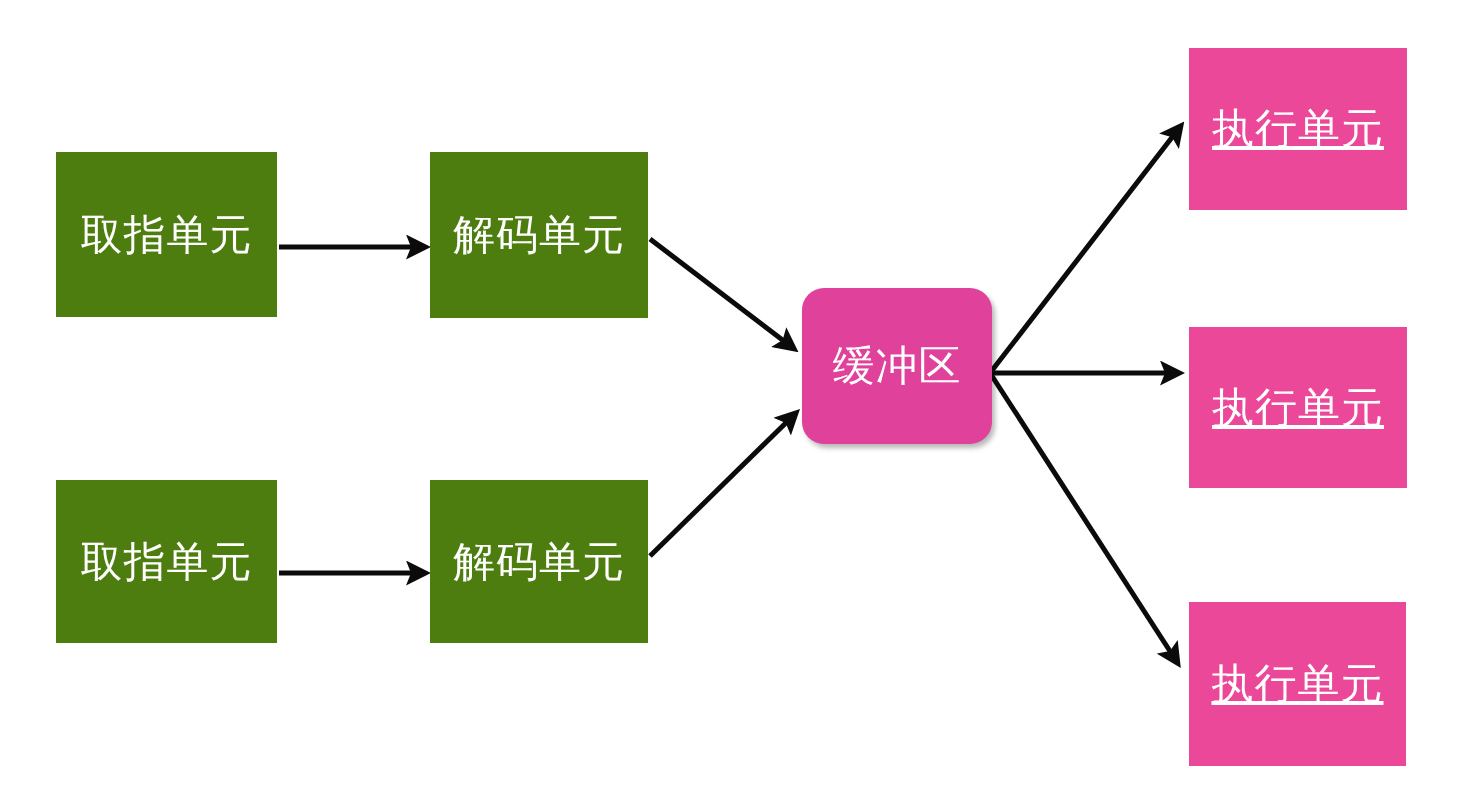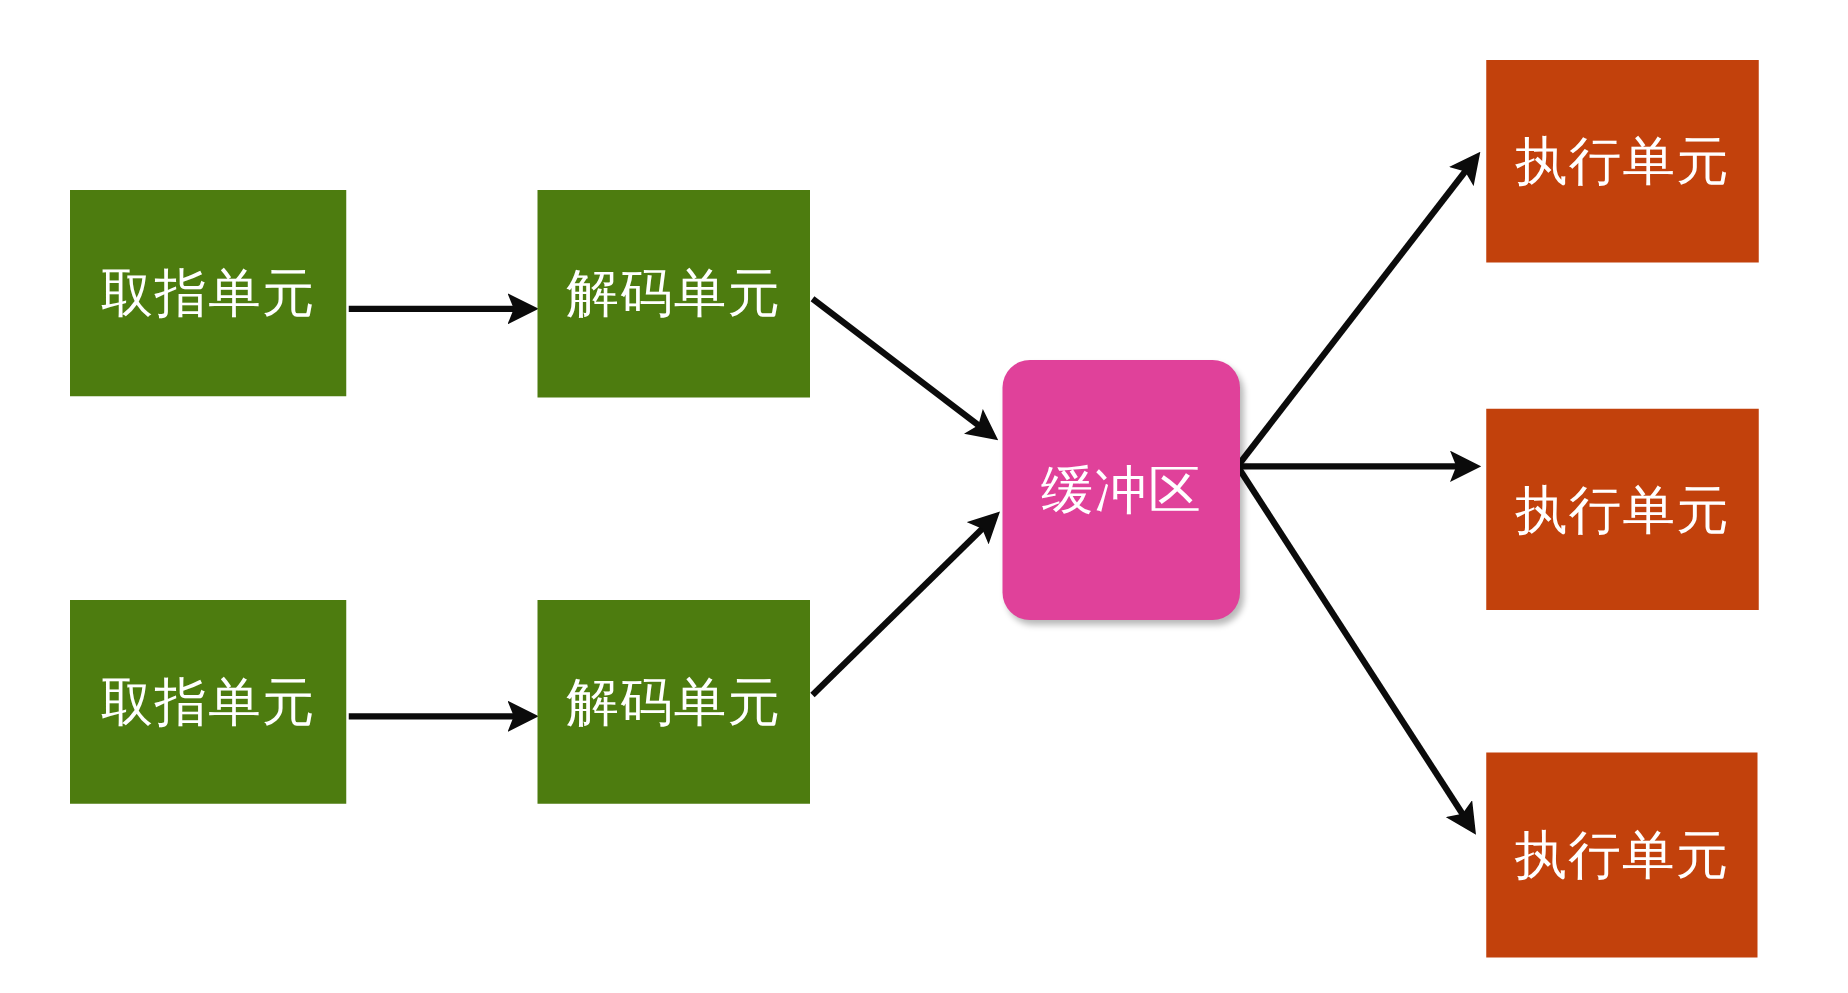--- a/index.html
+++ b/index.html
@@ -26,21 +26,22 @@
     color: #ffffff;
     font-size: 42px;
     line-height: 1;
     letter-spacing: 1px;
     user-select: none;
   }
   .node-fetch, .node-decode {
     background: #4d7c0f;
   }
   .node-exec {
-    background: #c2410c;
+    background: #ec4899;
+    text-decoration: underline;
   }
   .node-buffer {
     background: #E0419A;
     border-radius: 22px;
     box-shadow: 3px 4px 5px rgba(0,0,0,0.28);
   }
   .node-label {
     display: block;
     white-space: nowrap;
   }
@@ -87,21 +88,21 @@
   </div>
 
   <div class="node node-decode" style="left:430px; top:152px; width:218px; height:166px;">
     <span class="node-label">解码单元</span>
   </div>
 
   <div class="node node-decode" style="left:430px; top:480px; width:218px; height:163px;">
     <span class="node-label">解码单元</span>
   </div>
 
-  <div class="node node-buffer" style="left:802px; top:288px; width:190px; height:208px;">
+  <div class="node node-buffer" style="left:802px; top:288px; width:190px; height:156px;">
     <span class="node-label">缓冲区</span>
   </div>
 
   <div class="node node-exec" style="left:1189px; top:48px; width:218px; height:162px;">
     <span class="node-label">执行单元</span>
   </div>
 
   <div class="node node-exec" style="left:1189px; top:327px; width:218px; height:161px;">
     <span class="node-label">执行单元</span>
   </div>

